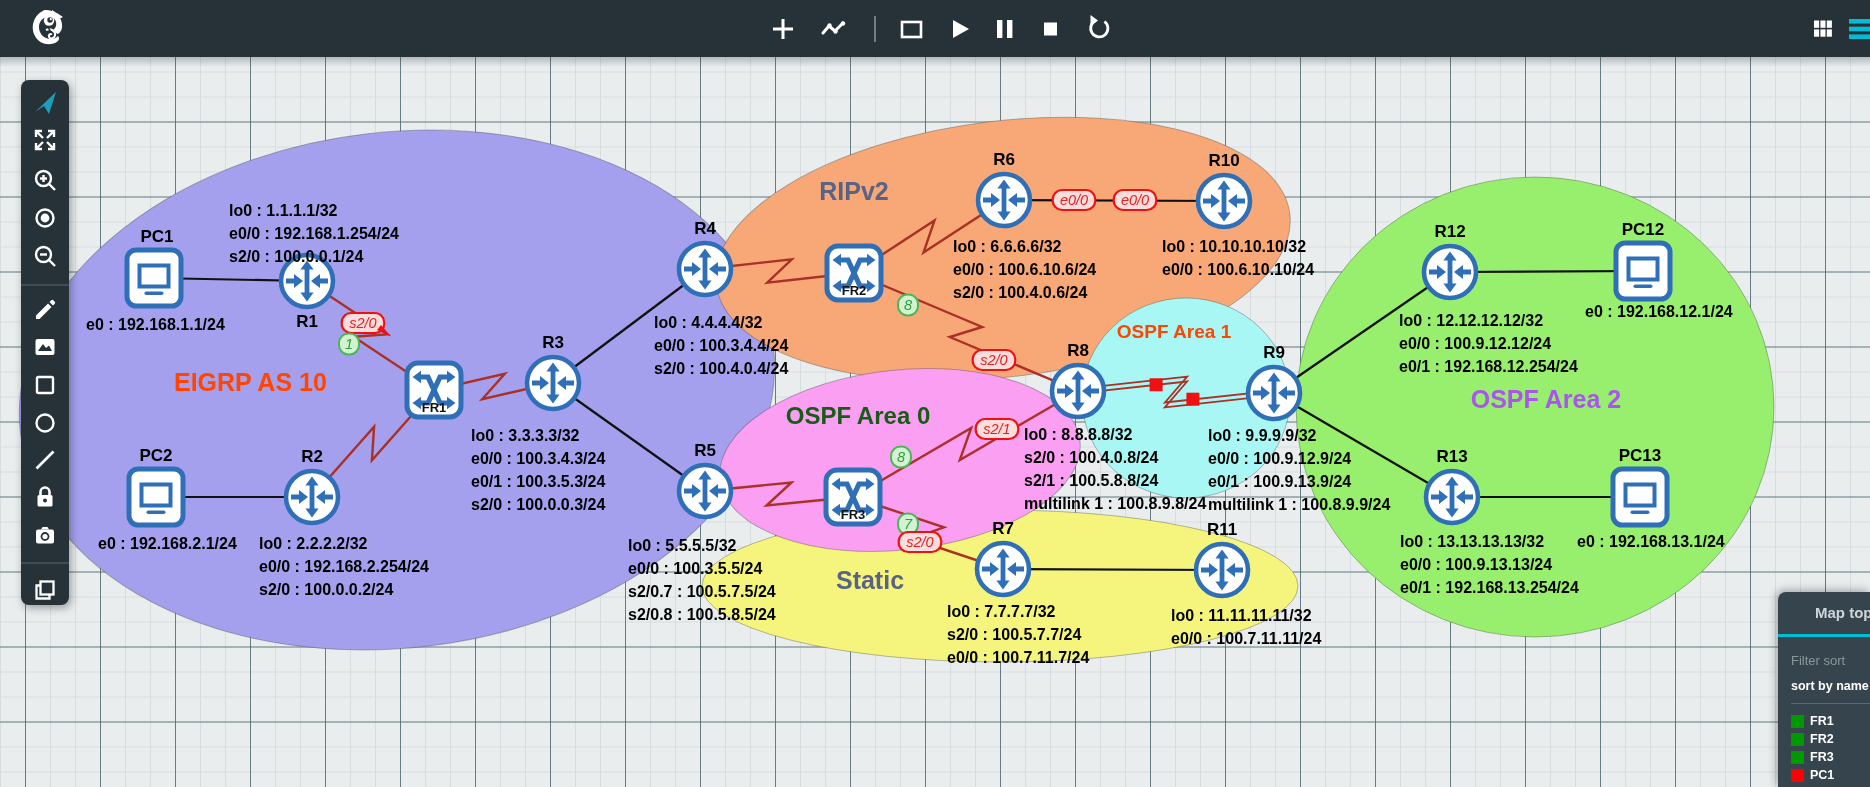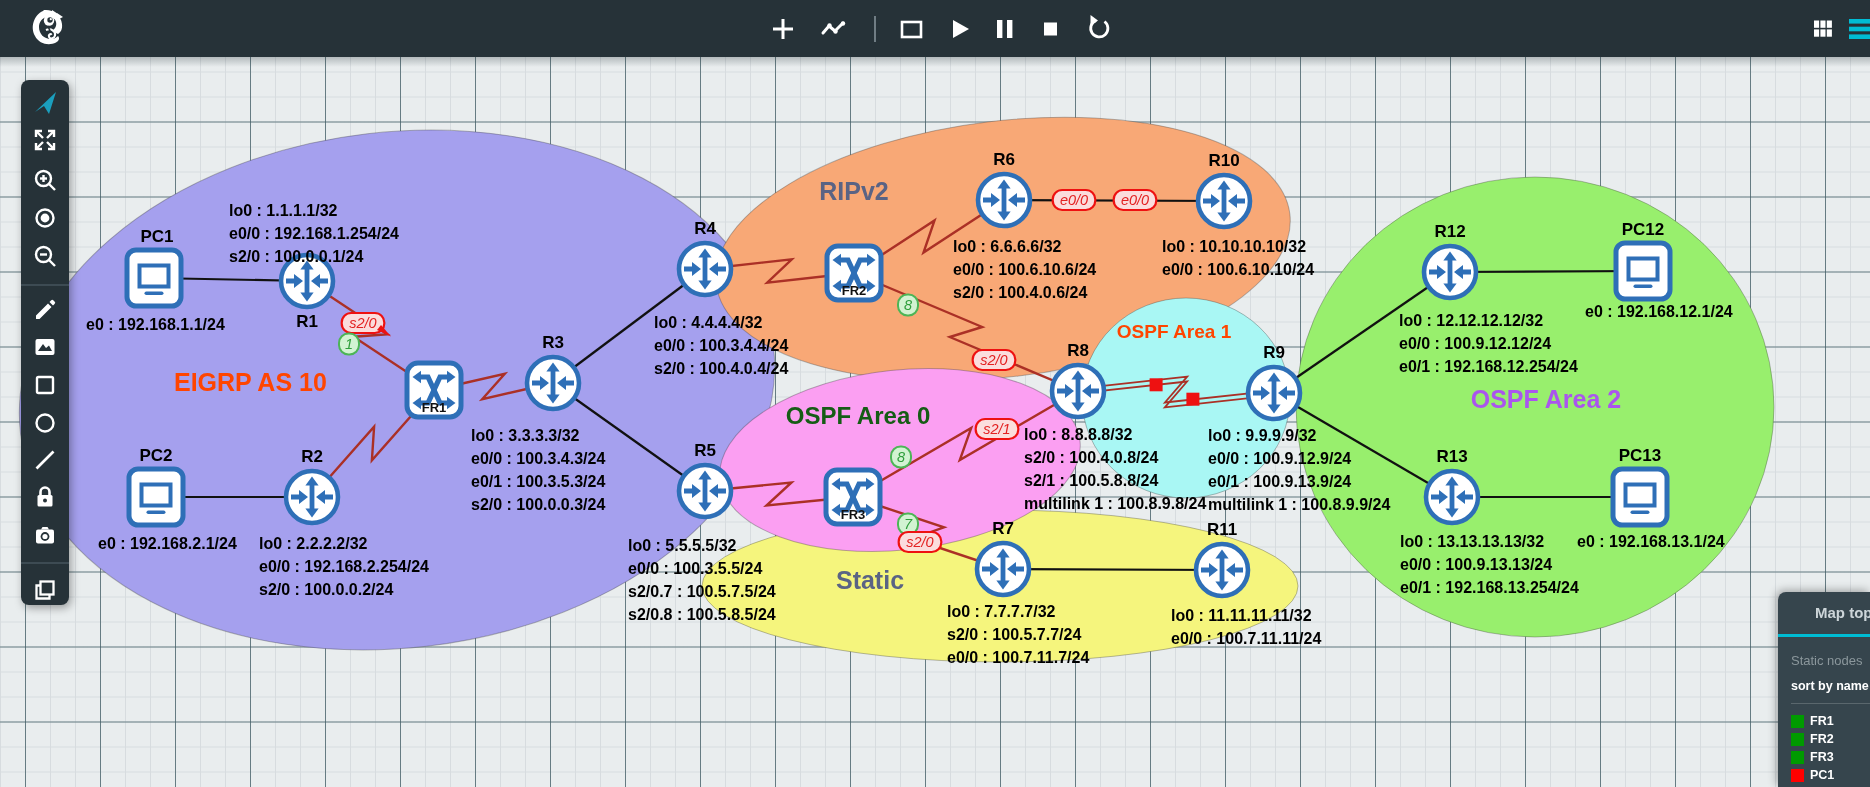--- a/index.html
+++ b/index.html
@@ -441,19 +441,19 @@
     <rect x="1849" y="19" width="21" height="4.6"></rect>
     <rect x="1849" y="26.7" width="21" height="4.6"></rect>
     <rect x="1849" y="34.4" width="21" height="4.6"></rect>
   </g>
 </svg>
   </div>
 
 <div class="mappanel">
   <div style="position:absolute;left:37px;top:12px;color:#cdd5d9;font-weight:bold;font-size:15px;white-space:nowrap">Map topology s</div>
   <div style="position:absolute;left:0;top:42px;width:100%;height:3px;background:#00bcd4"></div>
-  <div style="position:absolute;left:13px;top:61px;color:#8b979c;font-size:13px;white-space:nowrap">Static nodes</div>
+  <div style="position:absolute;left:13px;top:61px;color:#8b979c;font-size:13px;white-space:nowrap">Filter sort</div>
   <div style="position:absolute;left:13px;top:87px;color:#fff;font-size:12.5px;font-weight:bold;white-space:nowrap">sort by name asc</div>
   <div style="position:absolute;left:13px;top:111px;right:0;height:1px;background:#5a676d"></div>
   <div class="mp-item" style="top:122px"><span class="sq" style="background:#009a00"></span>FR1</div>
   <div class="mp-item" style="top:140px"><span class="sq" style="background:#009a00"></span>FR2</div>
   <div class="mp-item" style="top:158px"><span class="sq" style="background:#009a00"></span>FR3</div>
   <div class="mp-item" style="top:176px"><span class="sq" style="background:#ff0000"></span>PC1</div>
 </div>
 </body></html>

